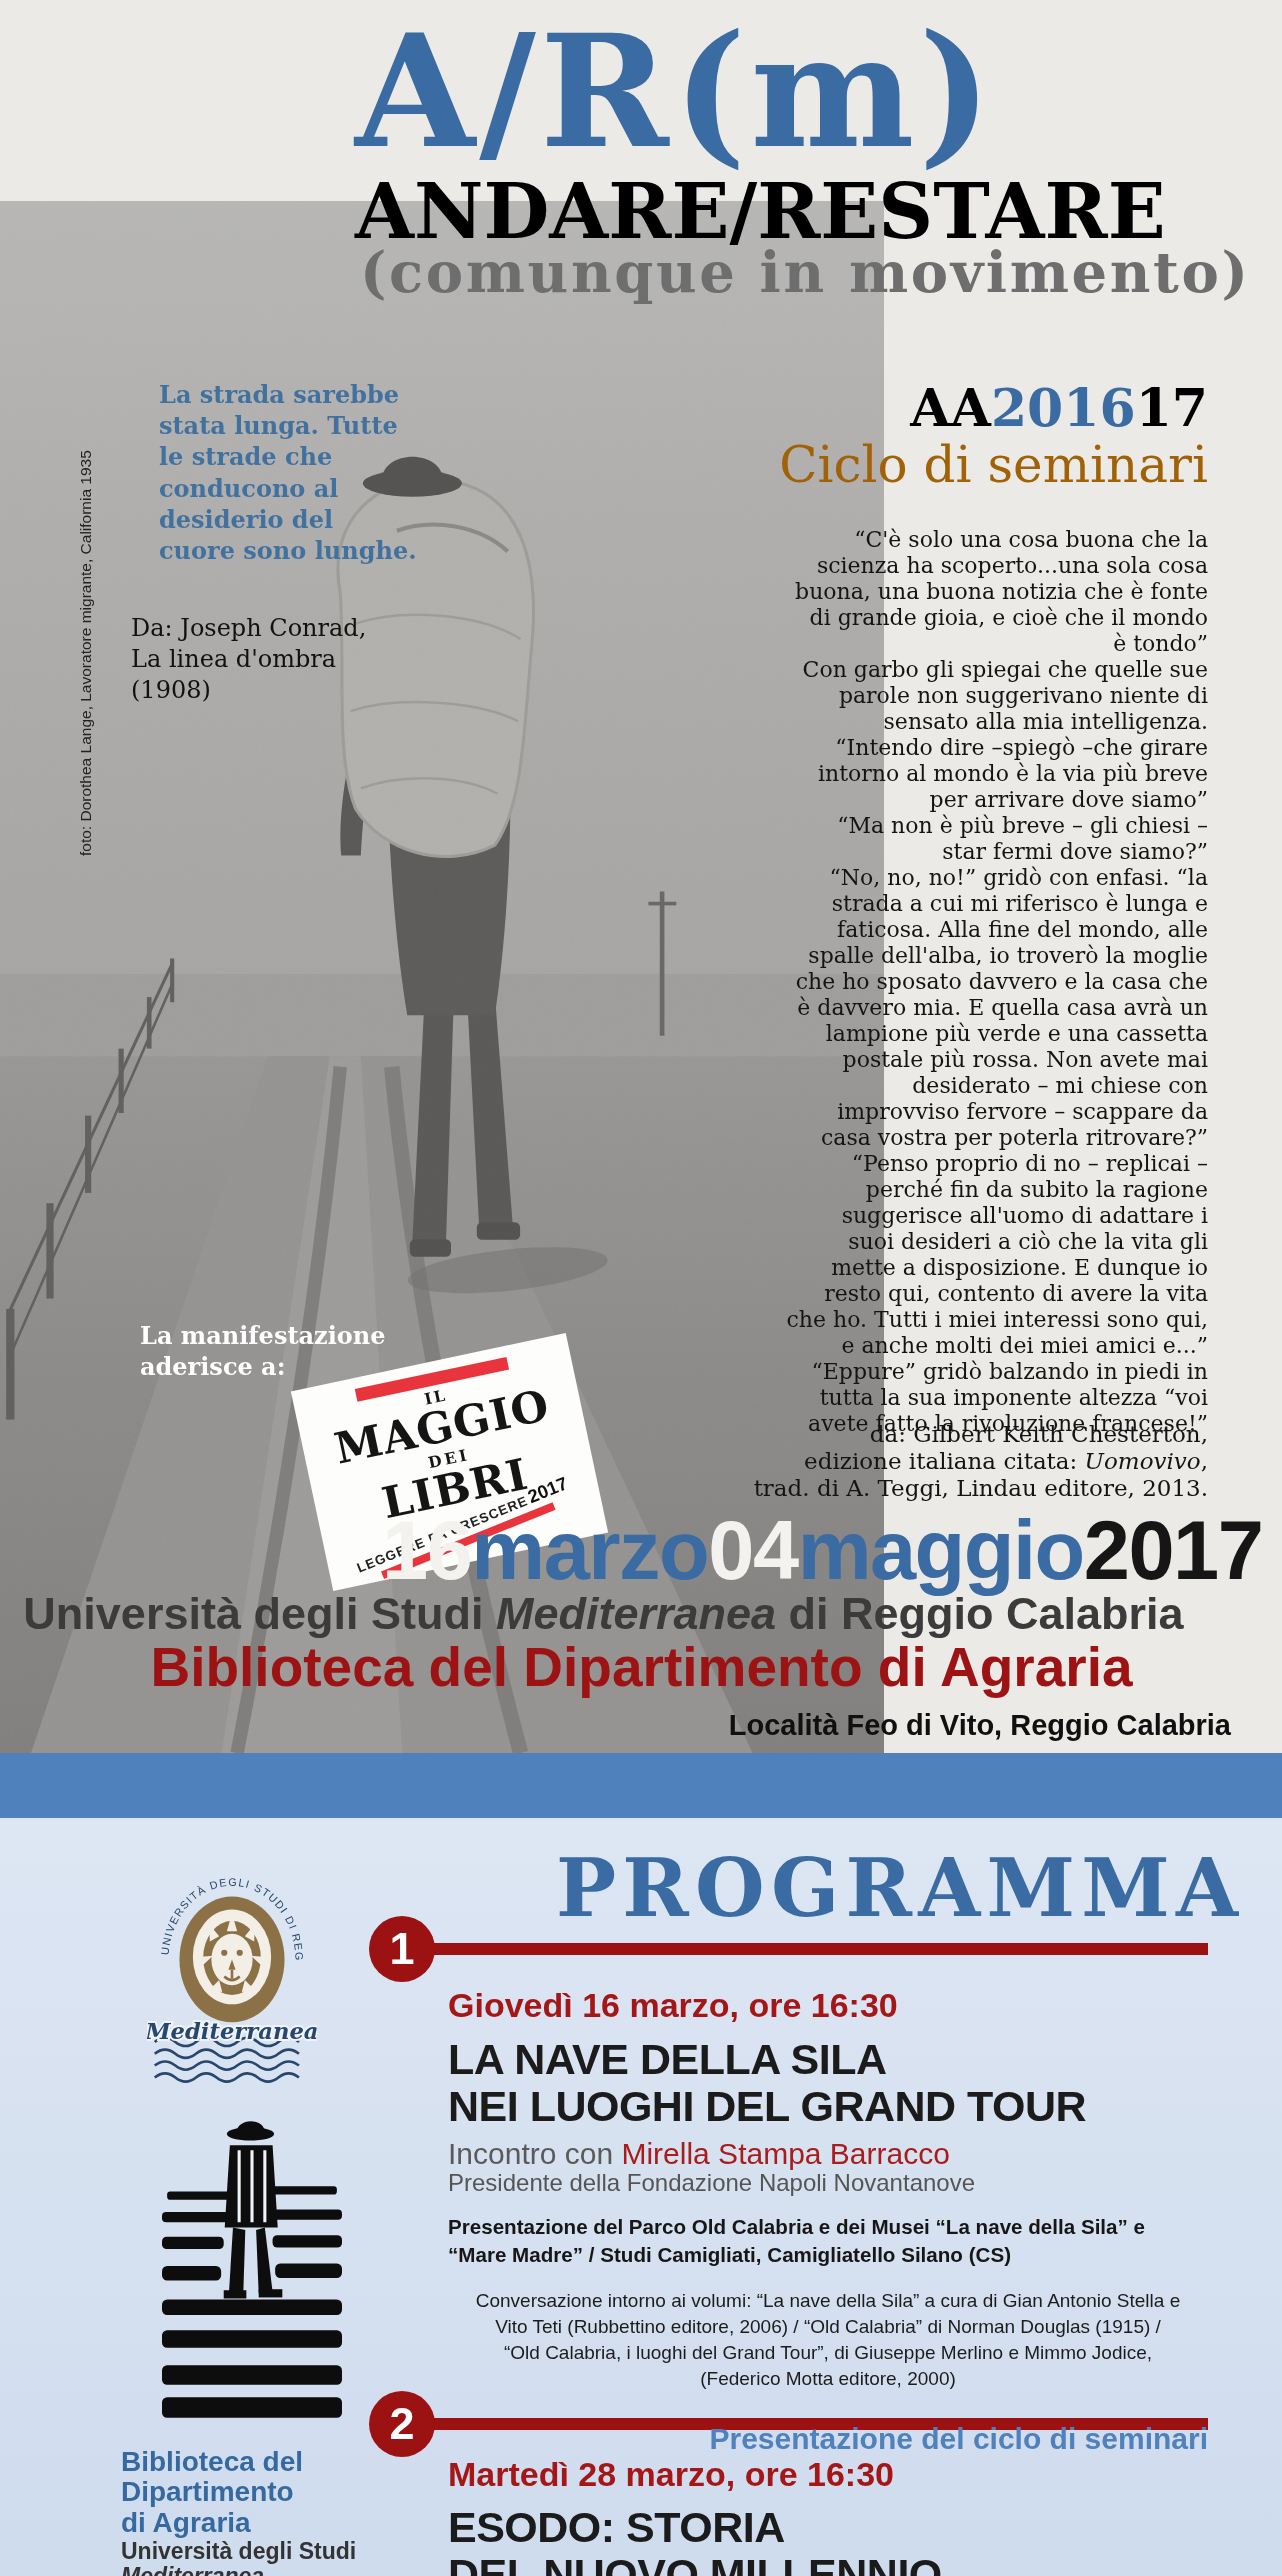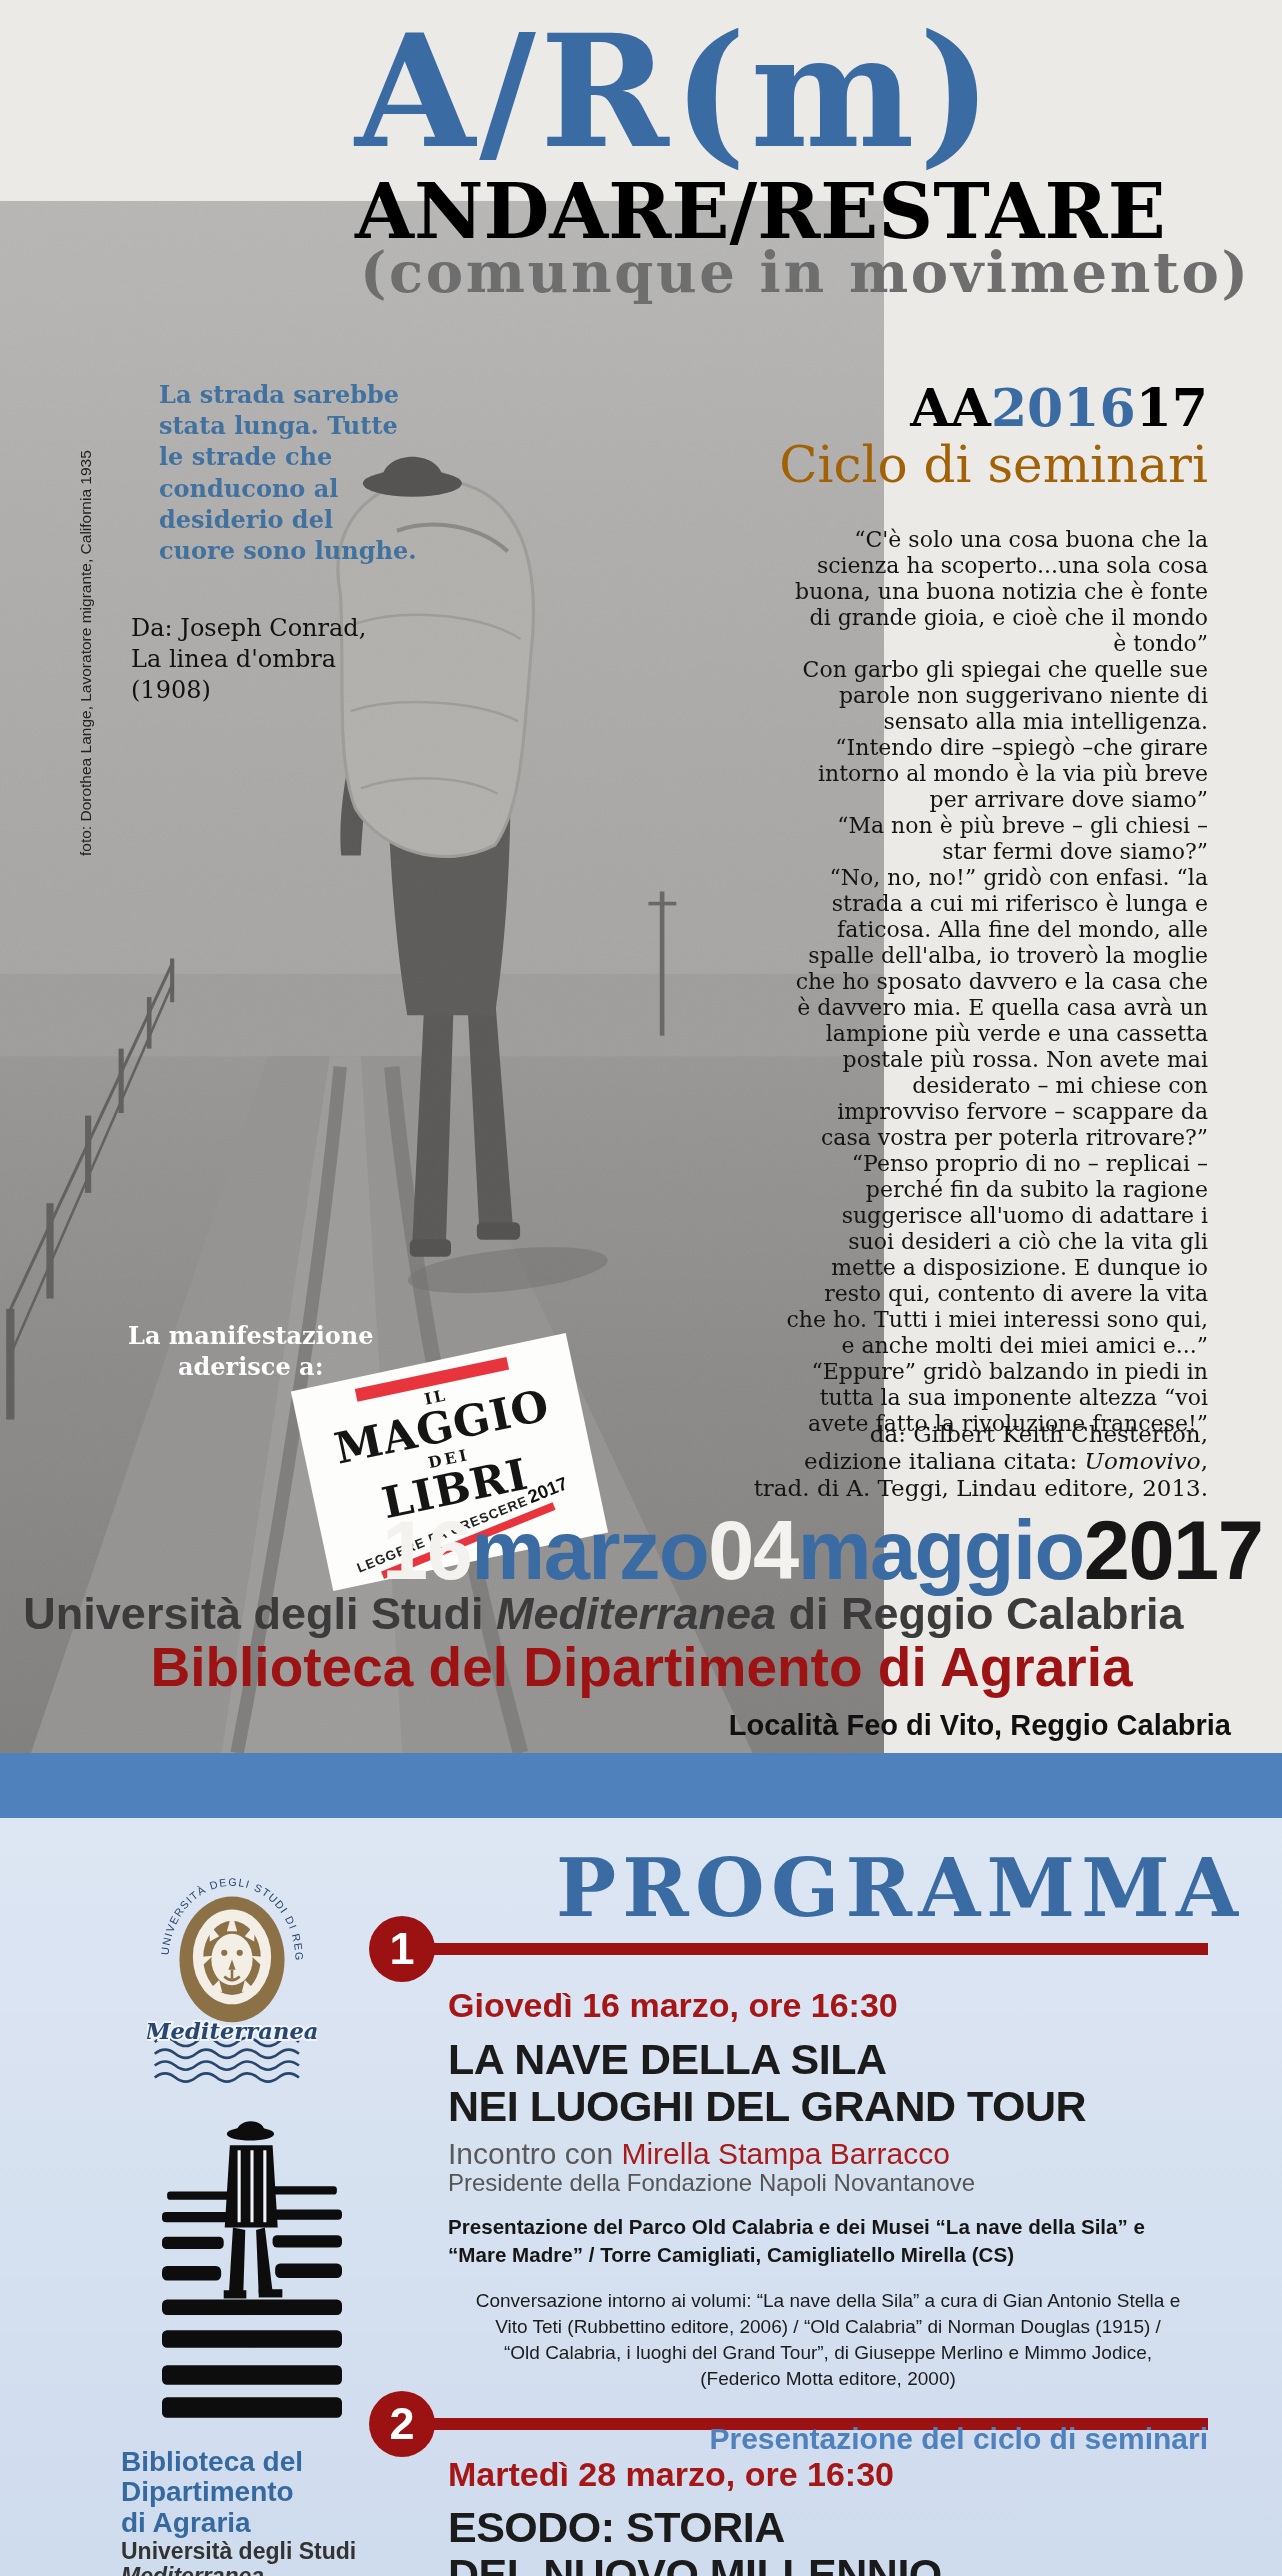--- a/index.html
+++ b/index.html
@@ -18,21 +18,21 @@
   .brand-paren{left:360px;top:244px;font-size:56px;font-weight:bold;color:#6e6e6e;letter-spacing:2.6px;line-height:1;}
   .vcap{left:77px;top:856px;transform-origin:0 0;transform:rotate(-90deg);font-size:15.5px;color:#222;}
   .conrad-quote{left:131px;top:379px;font-size:24px;font-weight:bold;color:#41719f;line-height:1.3;margin-left:28px;}
   .conrad-src{left:131px;top:613px;font-size:24px;color:#111;line-height:1.3;}
   .aa-line{right:75px;top:382px;font-size:52px;font-weight:bold;text-align:right;line-height:1;}
   .aa-line .blue{color:#3a6ca3;}
   .ciclo{right:75px;top:437px;font-size:50px;color:#a16207;text-align:right;line-height:1.15;}
   .chesterton{right:75px;top:527px;width:541px;font-size:22px;color:#141414;
               line-height:26px;text-align:right;}
   .citation{right:75px;top:1421px;width:515px;font-size:23px;color:#141414;line-height:27px;text-align:right;}
-  .manifest{left:128px;top:1320px;font-size:24px;font-weight:bold;color:#ffffff;line-height:1.3;text-align:center;}
+  .manifest{left:140px;top:1320px;font-size:24px;font-weight:bold;color:#ffffff;line-height:1.3;}
   .maggio{left:309px;top:1360px;width:281px;height:204px;background:#fdfdfb;transform:rotate(-12deg);
           text-align:center;padding-top:9.3px;box-sizing:border-box;}
   .maggio .bar{height:12.4px;background:#e8353d;margin:2.1px auto;}
   .maggio .il{font-size:15.5px;font-weight:bold;color:#151515;letter-spacing:2.1px;}
   .maggio .big{font-size:43px;font-weight:bold;color:#151515;line-height:1.02;letter-spacing:1px;}
   .maggio .dei{font-size:15.5px;font-weight:bold;color:#151515;letter-spacing:3.1px;}
   .maggio .tagrow{transform:rotate(-10deg);margin-top:3.1px;}
   .maggio .tag{font-size:13.4px;font-weight:bold;color:#222;letter-spacing:1px;}
   .maggio .yr{font-size:18.5px;font-weight:bold;color:#111;}
   .daterange{right:20.6px;top:1509px;font-size:83px;font-weight:bold;letter-spacing:-1.5px;line-height:1;text-align:right;}
@@ -319,21 +319,21 @@
 
   <div class="event" style="top:170px;height:428px;">
     <div class="ev-date">Giovedì 16 marzo, ore 16:30</div>
     <div class="ev-title preline" style="margin-top:14.4px;">LA NAVE DELLA SILA
 NEI LUOGHI DEL GRAND TOUR</div>
     <div class="ev-incontro" style="margin-top:10px;">
       <span>Incontro con </span><span class="name">Mirella Stampa Barracco</span>
     </div>
     <div class="ev-role">Presidente della Fondazione Napoli Novantanove</div>
     <div class="ev-bold preline" style="margin-top:16.5px;">Presentazione del Parco Old Calabria e dei Musei “La nave della Sila” e
-“Mare Madre” / Torre Camigliati, Camigliatello Mirella (CS)</div>
+“Mare Madre” / Studi Camigliati, Camigliatello Silano (CS)</div>
     <div class="ev-conv preline" style="margin-top:18.5px;">Conversazione intorno ai volumi: “La nave della Sila” a cura di Gian Antonio Stella e
 Vito Teti (Rubbettino editore, 2006) / “Old Calabria” di Norman Douglas (1915) /
 “Old Calabria, i luoghi del Grand Tour”, di Giuseppe Merlino e Mimmo Jodice,
 (Federico Motta editore, 2000)</div>
     <div class="ev-highlight" style="margin-top:30px;">Presentazione del ciclo di seminari</div>
   </div>
 
   <div class="event" style="top:639px;height:309px;">
     <div class="ev-date">Martedì 28 marzo, ore 16:30</div>
     <div class="ev-title preline" style="margin-top:13.4px;">ESODO: STORIA

